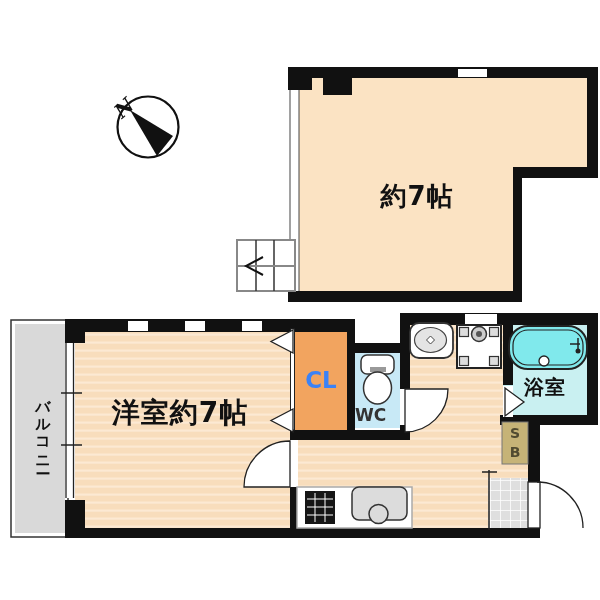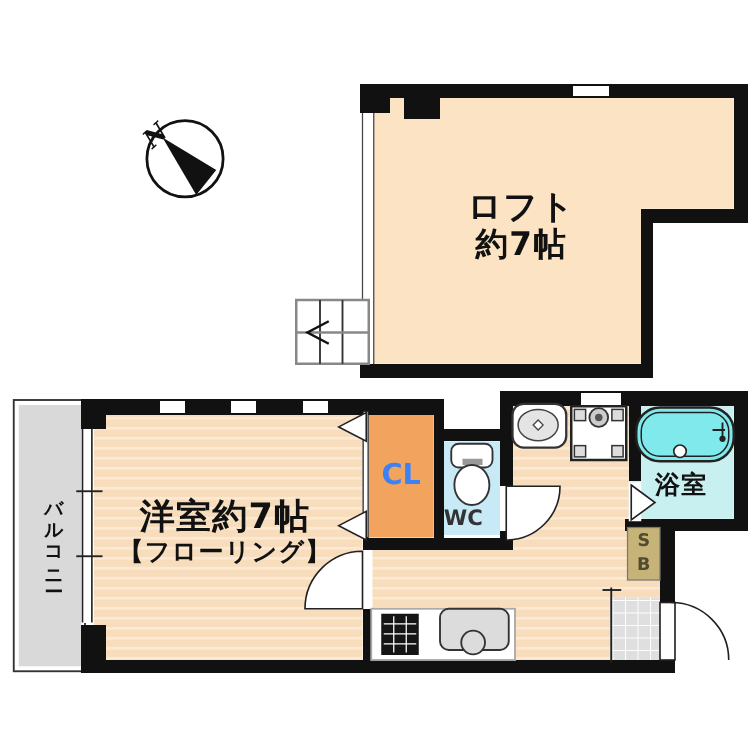--- a/index.html
+++ b/index.html
@@ -170,25 +170,23 @@
     </g>
 
     <g>
       <circle cx="148" cy="127" r="30.5" fill="#fff" stroke="#111" stroke-width="2.2"></circle>
       <polygon points="130,110 173,136 157,156" fill="#111"></polygon>
     </g>
   </svg>
 
   <div class="lbl" id="compass-n" style="left:115px;top:97px;">N</div>
 
-  <div class="lbl jp" id="loft-name" style="left:347px;top:151px;width:140px;">ロフト</div>
   <div class="lbl jp" id="loft-size" style="left:347px;top:182px;width:140px;">約7帖</div>
 
   <div class="lbl jp" id="main-room-name" style="left:89px;top:398px;width:182px;">洋室約7帖</div>
-  <div class="lbl jp" id="main-room-note" style="left:89px;top:430px;width:182px;">【フローリング】</div>
 
   <div class="lbl" id="balcony-label" style="left:27px;top:363px;width:24px;">バルコニー</div>
 
   <div class="lbl" id="cl-label" style="left:299px;top:368px;width:44px;">CL</div>
   <div class="lbl" id="wc-label" style="left:355px;top:406px;width:22px;">WC</div>
   <div class="lbl jp" id="bath-label" style="left:505px;top:376px;width:80px;">浴室</div>
 
   <div class="lbl" id="sb-label" style="left:502px;top:424px;width:26px;">
     <div>S</div>
     <div>B</div>

